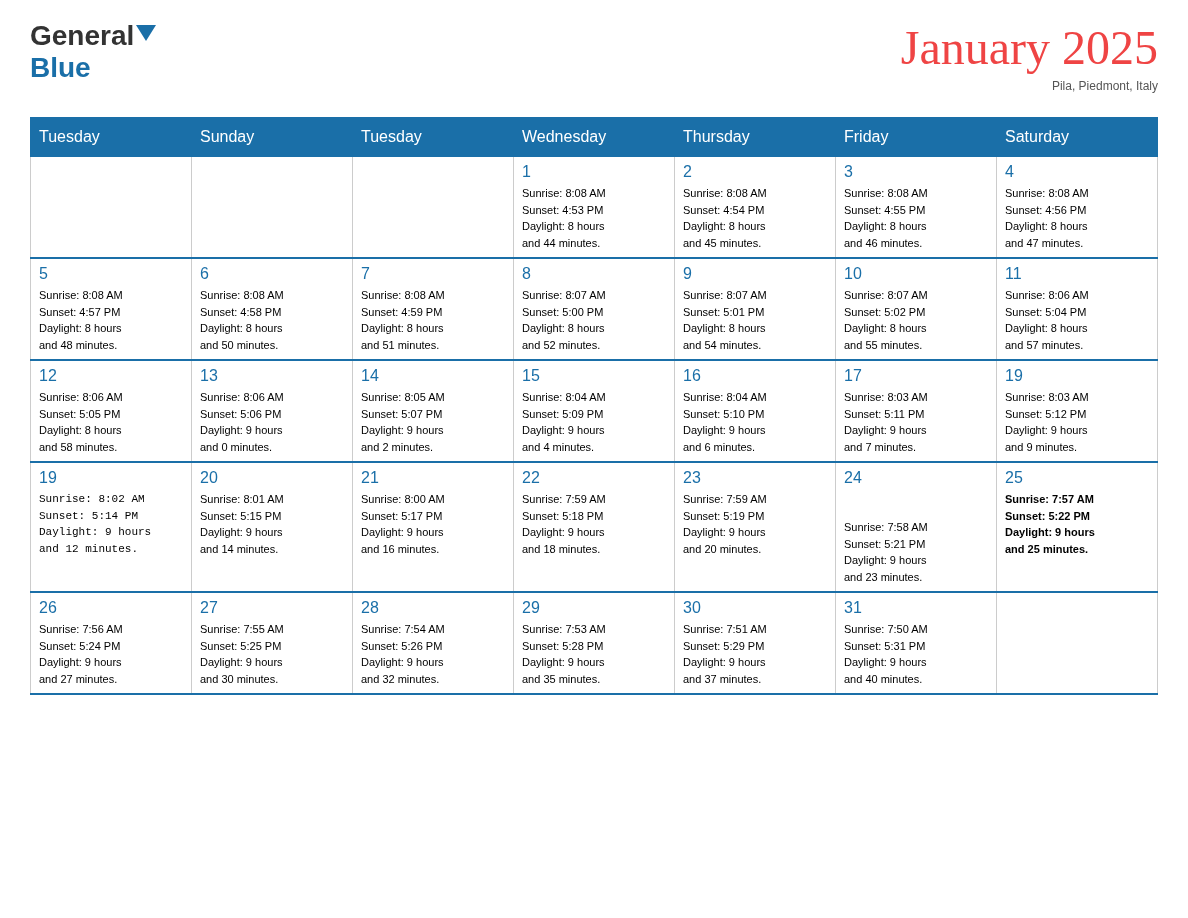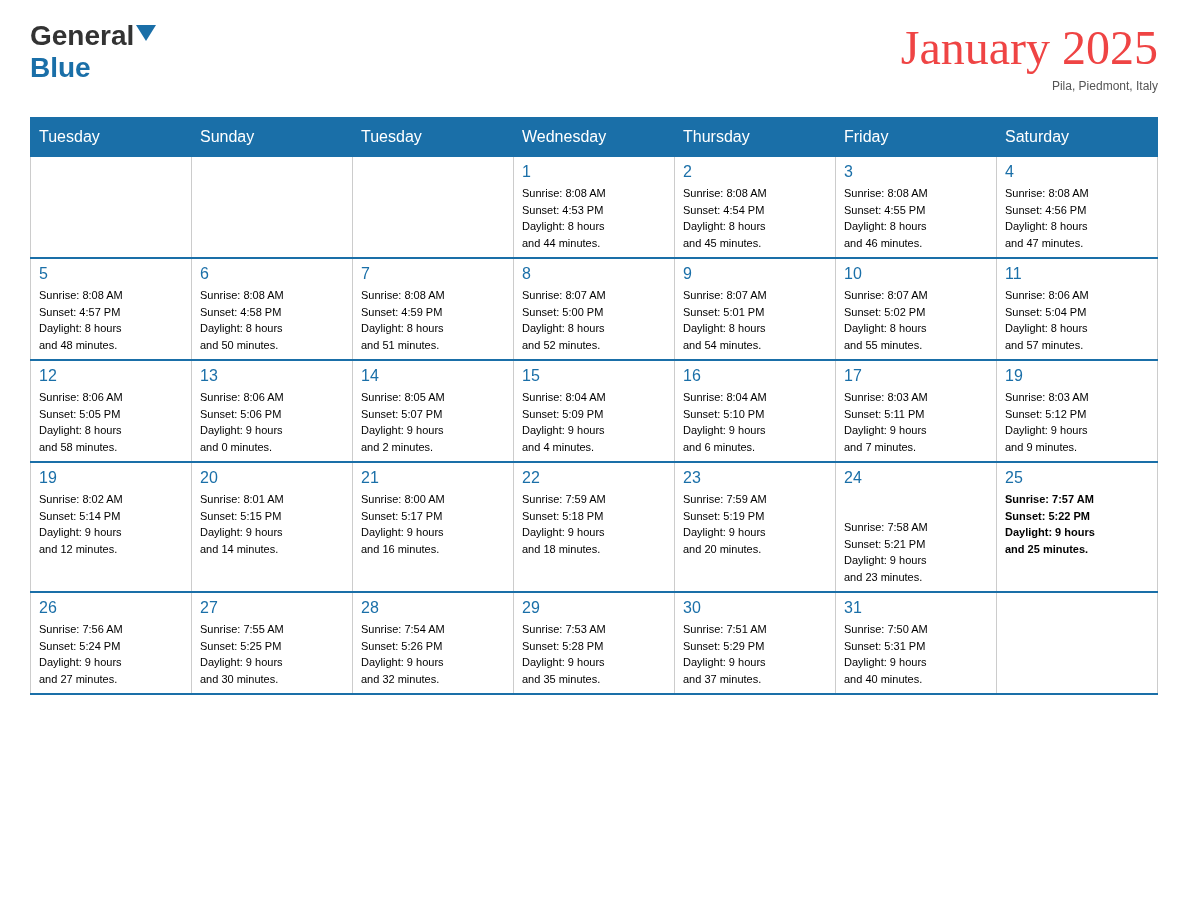--- a/index.html
+++ b/index.html
@@ -272,21 +272,21 @@
             <span class="day-num">19</span>
             <div class="day-info" style="white-space: pre-line;">Sunrise: 8:03 AM
 Sunset: 5:12 PM
 Daylight: 9 hours
 and 9 minutes.</div>
           </td>
         </tr>
         <tr>
           <td>
             <span class="day-num">19</span>
-            <div class="day-info" style="white-space: pre-line;">Sunrise: 8:02 AM
+            <div class="day-info" style="white-space: pre-line; font-family: Liberation Mono, monospace;">Sunrise: 8:02 AM
 Sunset: 5:14 PM
 Daylight: 9 hours
 and 12 minutes.</div>
           </td>
           <td>
             <span class="day-num">20</span>
             <div class="day-info" style="white-space: pre-line;">Sunrise: 8:01 AM
 Sunset: 5:15 PM
 Daylight: 9 hours
 and 14 minutes.</div>

